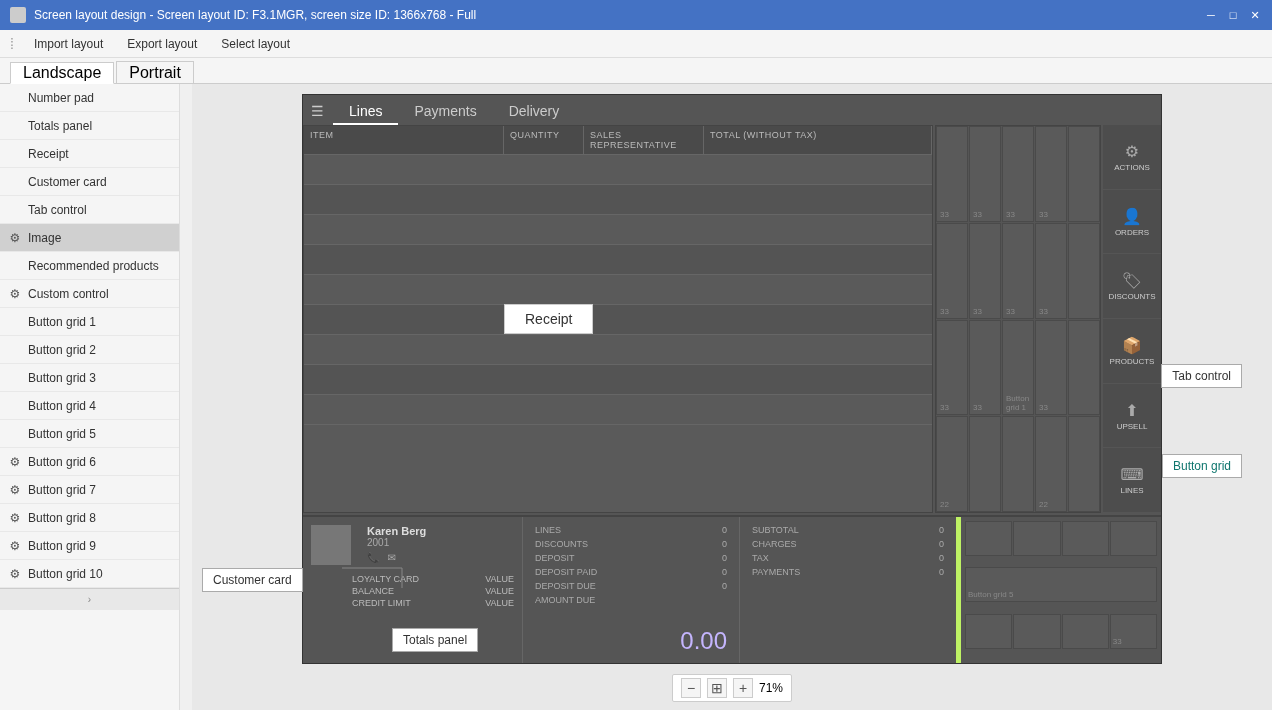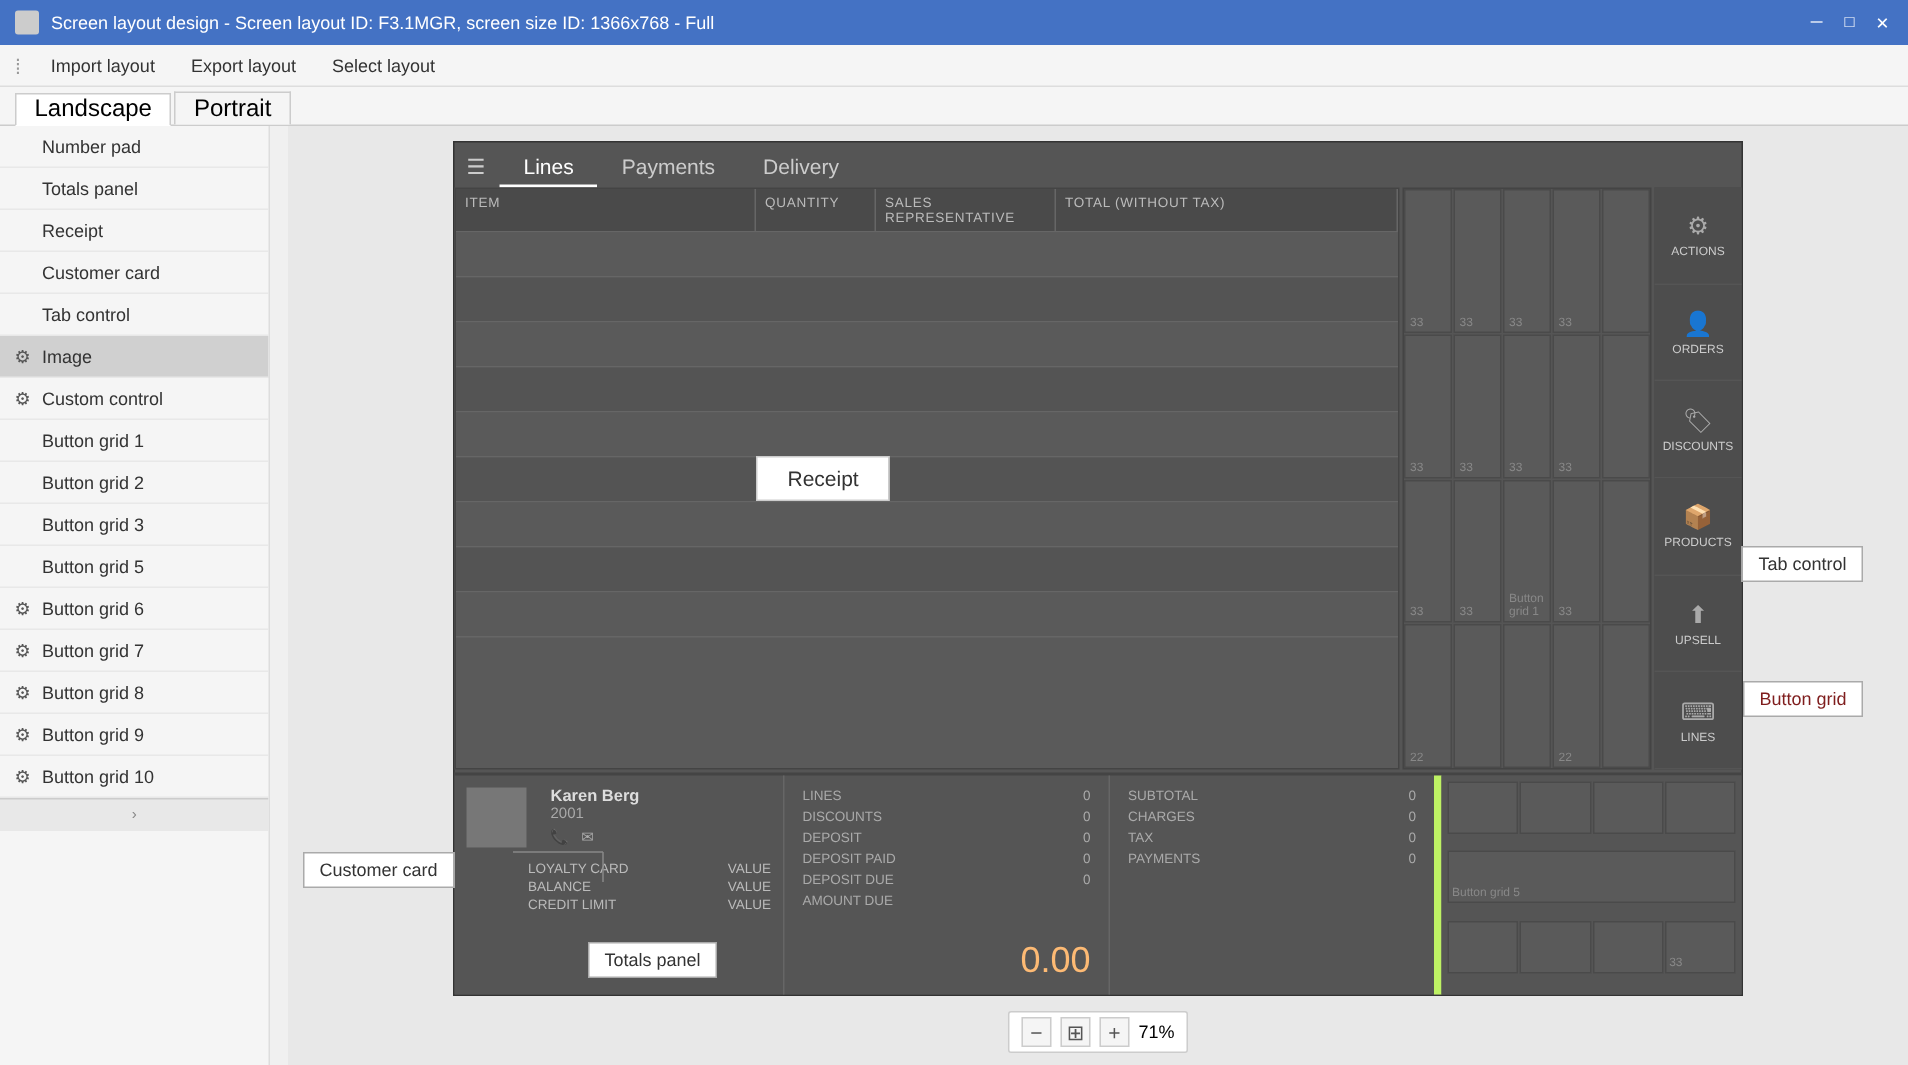--- a/index.html
+++ b/index.html
@@ -265,21 +265,21 @@
     .customer-field span { color: #bbb; font-size: 9px; margin-left: 41px; }
 
     
     .totals-panel {
       flex: 1;
       padding: 6px 12px;
       border-right: 5px solid #bef264;
     }
     .totals-row { display: flex; justify-content: space-between; color: #aaa; font-size: 9px; padding: 2px 0; text-transform: uppercase; }
     .totals-row span { color: #aaa; font-size: 9px; }
-    .totals-amount { margin-top: 20px; text-align: right; font-size: 24px; color: #fdba74; font-weight: 300; }
+    .totals-amount { margin-top: 20px; text-align: right; font-size: 24px; color: #c4b5fd; font-weight: 300; }
 
     
     .zoom-bar {
       position: absolute;
       bottom: 8px;
       left: 50%;
       transform: translateX(-50%);
       display: flex;
       align-items: center;
       gap: 6px;
@@ -342,35 +342,43 @@
       <span>Customer card</span>
     </div>
     <div class="sidebar-item">
       <span class="sidebar-gear">⚙</span>
       <span>Tab control</span>
     </div>
     <div class="sidebar-item has-gear active">
       <span class="sidebar-gear">⚙</span>
       <span>Image</span>
     </div>
+    <div class="sidebar-item">
+      <span class="sidebar-gear">⚙</span>
+      <span>Recommended products</span>
+    </div>
     <div class="sidebar-item has-gear">
       <span class="sidebar-gear">⚙</span>
       <span>Custom control</span>
     </div>
     <div class="sidebar-item">
       <span class="sidebar-gear">⚙</span>
       <span>Button grid 1</span>
     </div>
     <div class="sidebar-item">
       <span class="sidebar-gear">⚙</span>
       <span>Button grid 2</span>
     </div>
     <div class="sidebar-item">
       <span class="sidebar-gear">⚙</span>
       <span>Button grid 3</span>
+    </div>
+    <div class="sidebar-item">
+      <span class="sidebar-gear">⚙</span>
+      <span>Button grid 4</span>
     </div>
     <div class="sidebar-item">
       <span class="sidebar-gear">⚙</span>
       <span>Button grid 5</span>
     </div>
     <div class="sidebar-item has-gear">
       <span class="sidebar-gear">⚙</span>
       <span>Button grid 6</span>
     </div>
     <div class="sidebar-item has-gear">
@@ -611,21 +619,21 @@
 
     <div style="position:absolute; bottom:58px; left:200px;">
       <div style="background:white; border:1px solid #aaa; padding:4px 10px; font-size:12px; color:#333; white-space:nowrap; display:inline-block;">Totals panel</div>
     </div>
 
     <div style="position:absolute; top:280px; right:30px;">
       <div style="background:white; border:1px solid #aaa; padding:4px 10px; font-size:12px; color:#333; white-space:nowrap;">Tab control</div>
     </div>
 
     <div style="position:absolute; top:370px; right:30px;">
-      <div style="background:white; border:1px solid #aaa; padding:4px 10px; font-size:12px; color:#7f1d1d; white-space:nowrap;">Button grid</div>
+      <div style="background:white; border:1px solid #aaa; padding:4px 10px; font-size:12px; color:#0f766e; white-space:nowrap;">Button grid</div>
     </div>
 
     <div class="zoom-bar">
       <div class="zoom-btn">−</div>
       <div class="zoom-btn">⊞</div>
       <div class="zoom-btn">+</div>
       <span>71%</span>
     </div>
 
   </div>

